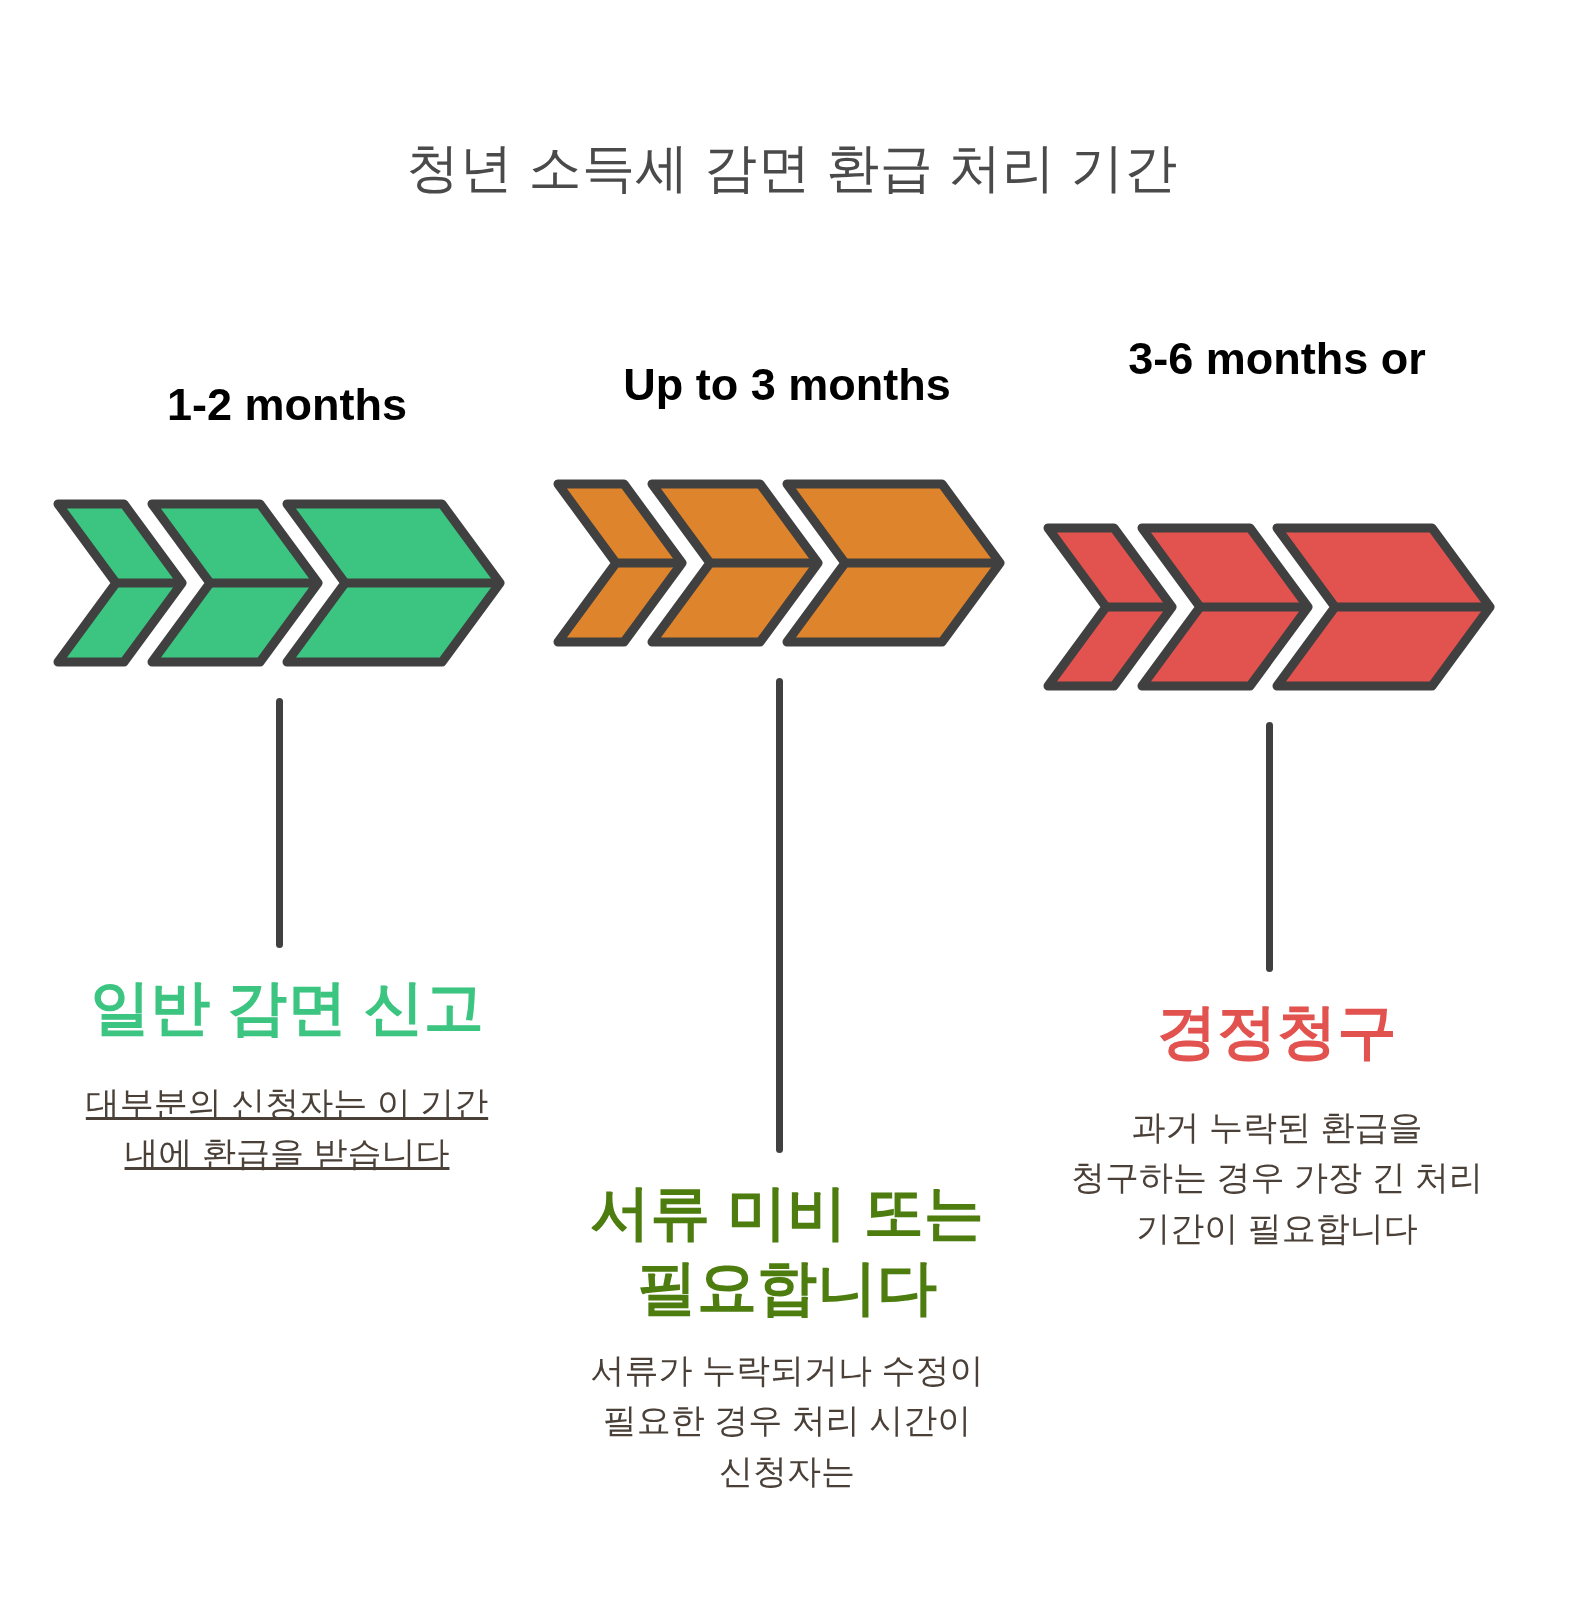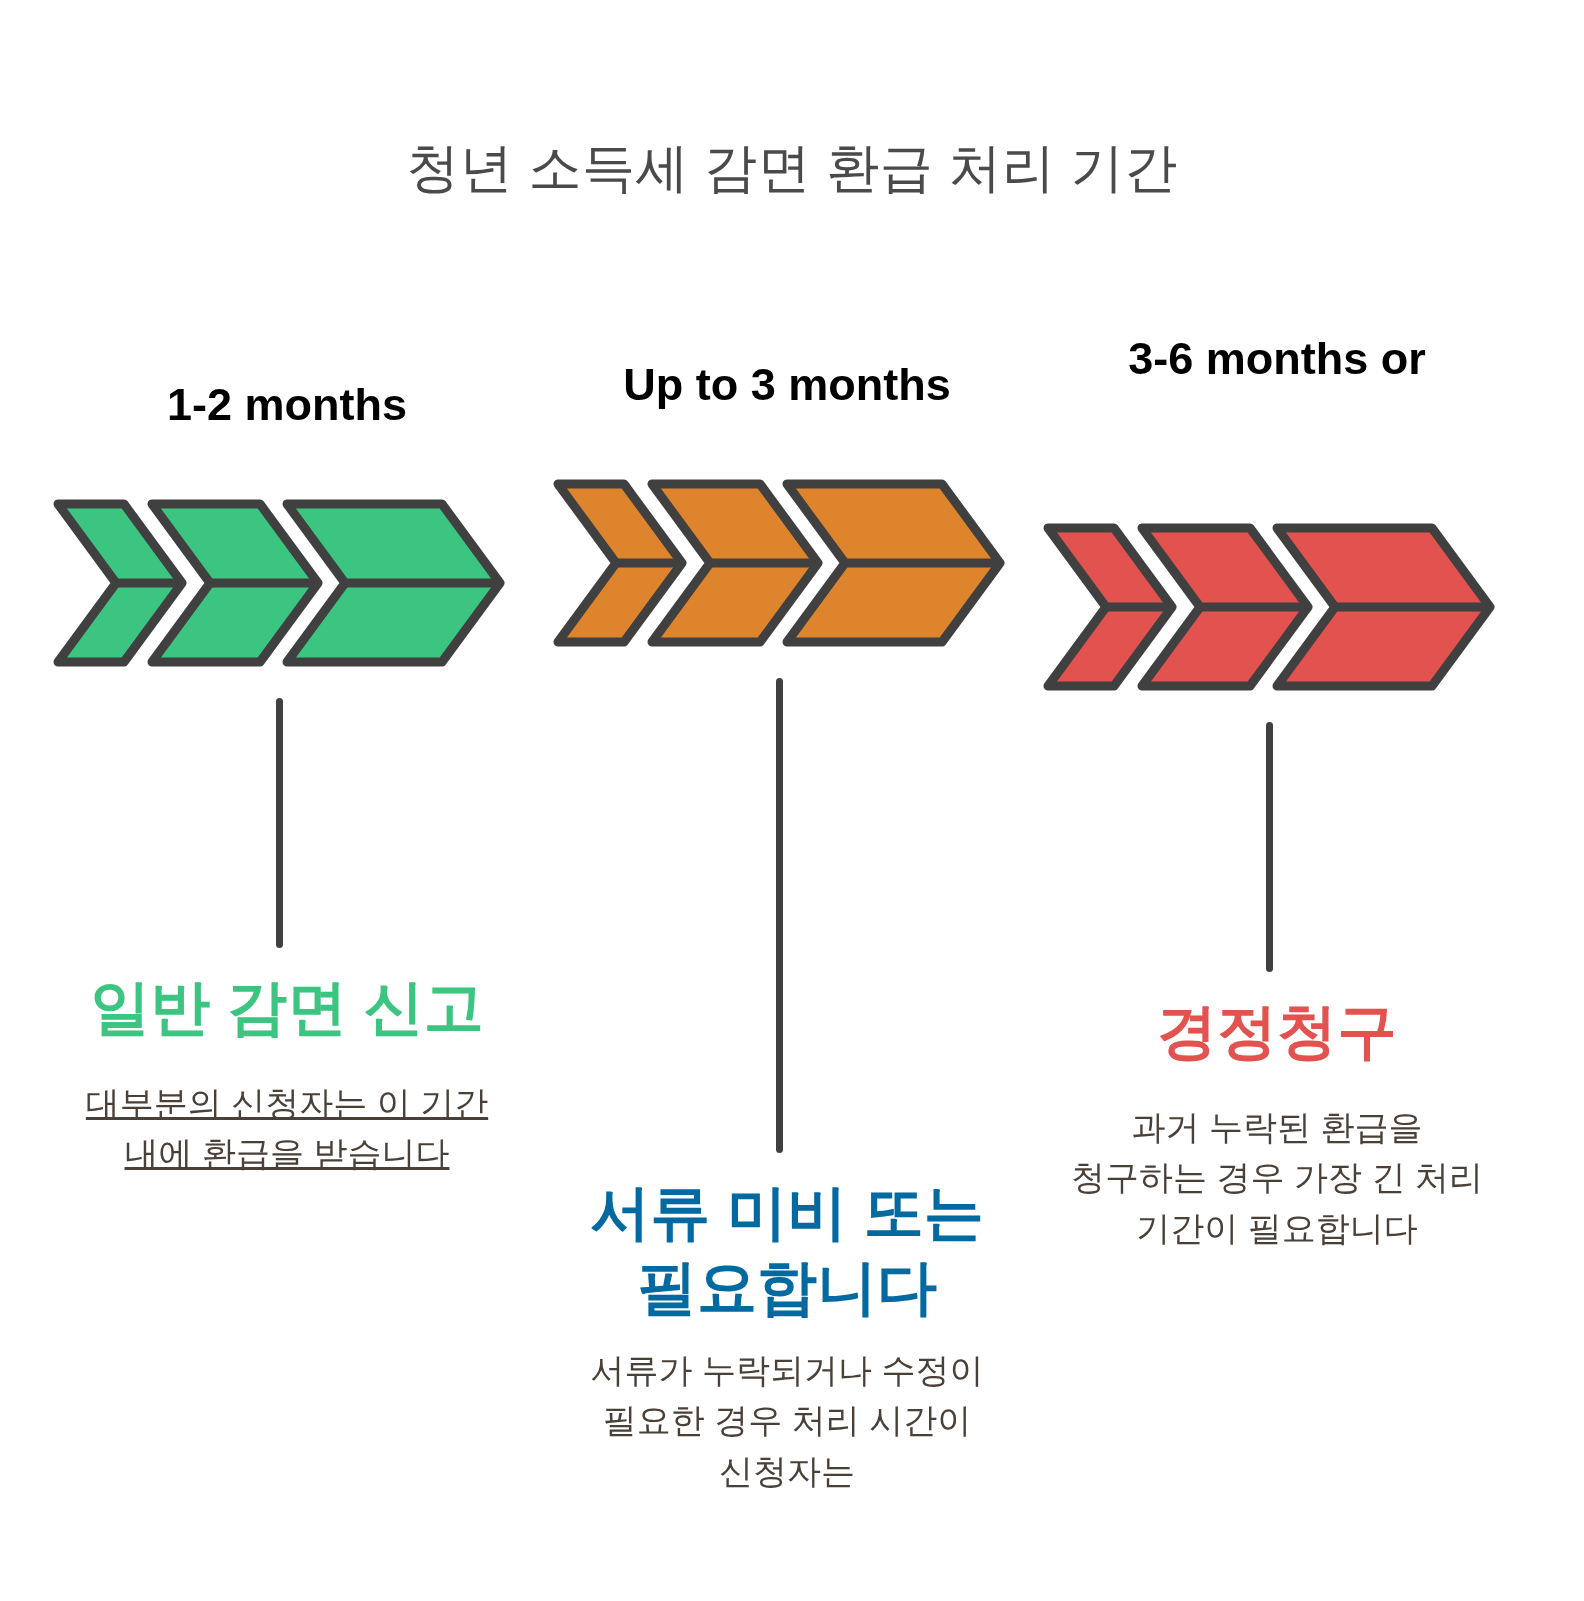--- a/index.html
+++ b/index.html
@@ -156,21 +156,21 @@
         <g stroke="#404040" stroke-width="9" stroke-linecap="butt">
           <line x1="74" y1="85" x2="140" y2="85"></line>
           <line x1="168" y1="85" x2="276" y2="85"></line>
           <line x1="303" y1="85" x2="458" y2="85"></line>
         </g>
       </svg>
     </div>
 
     <div class="connector" style="left:234px; top:678px; height:475px;"></div>
 
-    <div class="cat-title" style="top:1175px; color:#0369a1;">
+    <div class="cat-title" style="top:1175px; color:#4d7c0f;">
       <div>서류 미비 또는</div>
       <div>필요합니다</div>
     </div>
 
     <div class="cat-desc" style="top:1345px;">서류가 누락되거나 수정이 필요한 경우 처리 시간이 신청자는</div>
   </div>
 
   <div class="column col-red">
 
     <div class="period period-2line">

